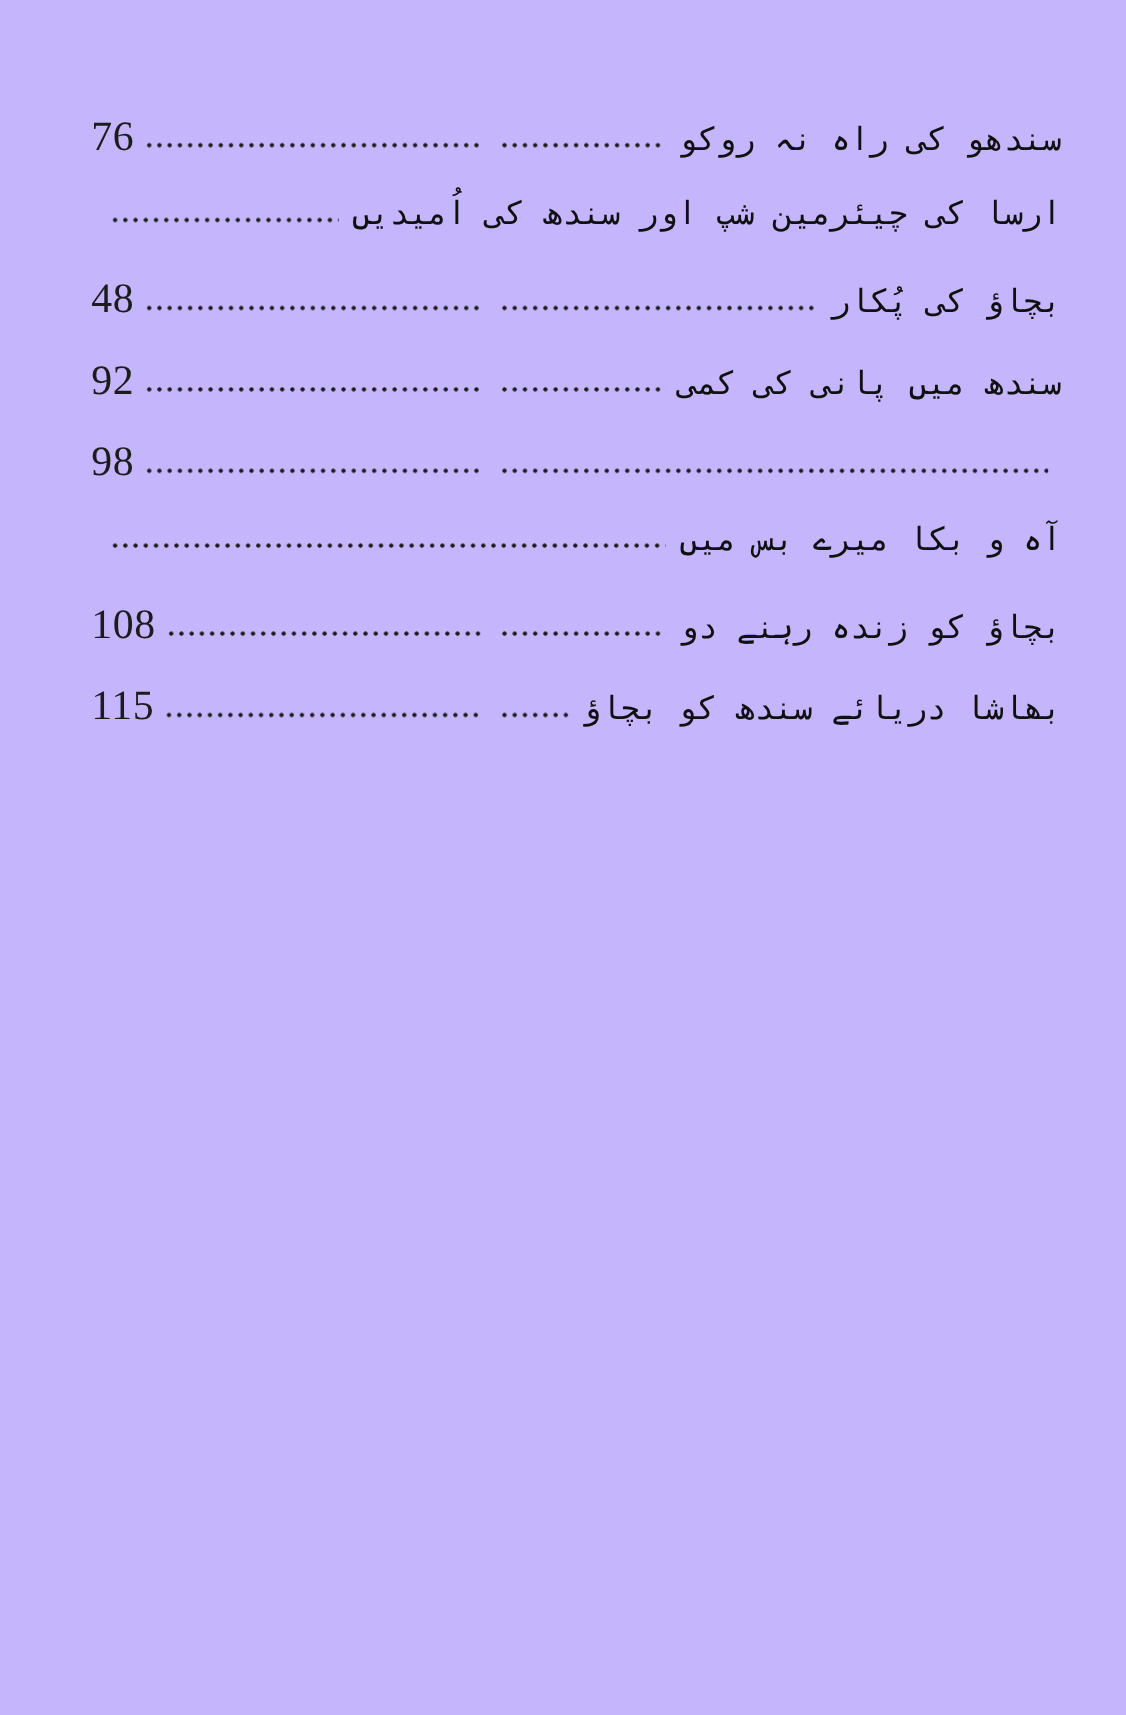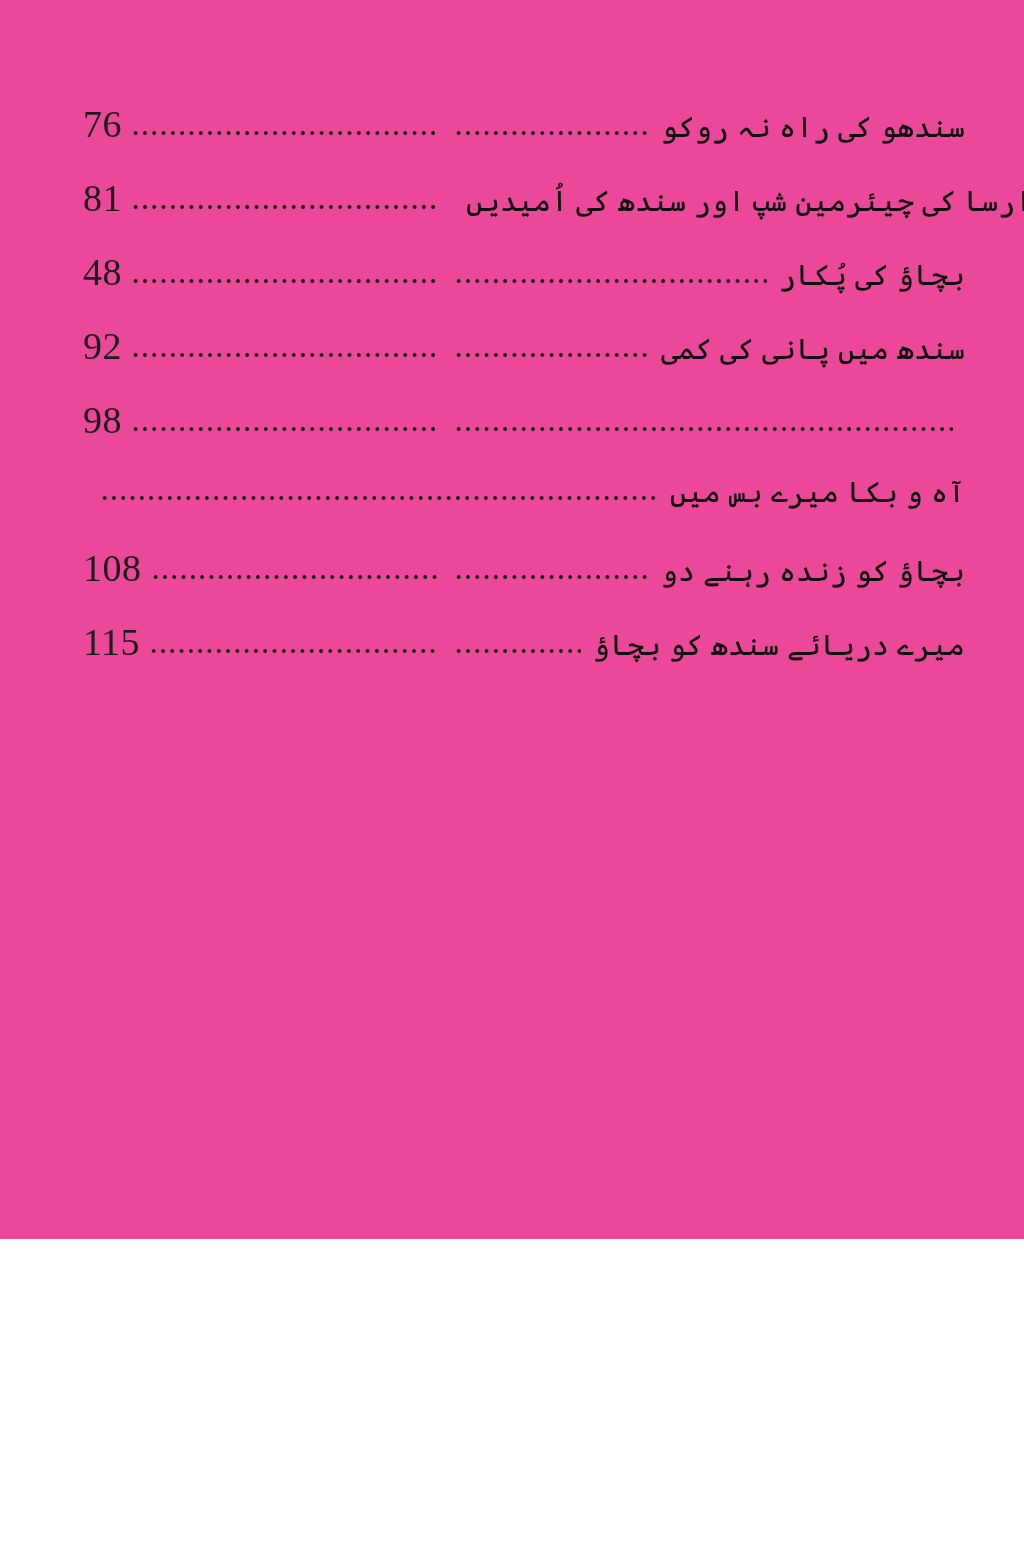--- a/index.html
+++ b/index.html
@@ -1,20 +1,20 @@
 <!DOCTYPE html>
 <html lang="ur"><head>
 <meta charset="utf-8">
 <style>
   html, body { margin: 0; padding: 0; background: #ffffff; }
   .page {
     position: relative;
     width: 1024px;
-    height: 1239px;
-    background: #ec4899;
+    height: 1559px;
+    background: #c4b5fd;
     overflow: hidden;
     font-family: "Liberation Serif", serif;
   }
   .toc {
     position: absolute;
     top: 104px;
     left: 83px;
     width: 882px;
   }
   .row {
@@ -44,21 +44,21 @@
     background-position: left bottom;
   }
   .leader.a { flex: 1 1 auto; margin-left: 9px; min-width: 0; }
   .gap { flex: none; width: 17px; height: 1px; }
   .leader.b { flex: 1 1 auto; margin-right: 12px; min-width: 0; }
   .title {
     flex: none;
     direction: rtl;
     unicode-bidi: embed;
     white-space: nowrap;
-    font-family: Liberation Sans, sans-serif;
+    font-family: Liberation Mono, monospace;
     font-size: 29px;
     line-height: 1.3;
     color: #101010;
     text-align: right;
   }
 </style>
 </head>
 <body>
 
 <div class="page">
@@ -68,24 +68,20 @@
       <div class="left">
         <span class="num">76</span>
         <span class="leader a"></span>
       </div>
       <span class="gap"></span>
       <span class="leader b"></span>
       <span class="title" dir="rtl">سندھو کی راہ نہ روکو</span>
     </div>
 
     <div class="row">
-      <div class="left">
-        <span class="num">81</span>
-        <span class="leader a"></span>
-      </div>
       <span class="gap"></span>
       <span class="leader b"></span>
       <span class="title" dir="rtl">ارسا کی چیئرمین شپ اور سندھ کی اُمیدیں</span>
     </div>
 
     <div class="row">
       <div class="left">
         <span class="num">48</span>
         <span class="leader a"></span>
       </div>
@@ -129,17 +125,17 @@
       <span class="title" dir="rtl">بچاؤ کو زندہ رہنے دو</span>
     </div>
 
     <div class="row">
       <div class="left">
         <span class="num">115</span>
         <span class="leader a"></span>
       </div>
       <span class="gap"></span>
       <span class="leader b"></span>
-      <span class="title" dir="rtl">میرے دریائے سندھ کو بچاؤ</span>
+      <span class="title" dir="rtl">بھاشا دریائے سندھ کو بچاؤ</span>
     </div>
 
   </div>
 </div>
 
 </body></html>

